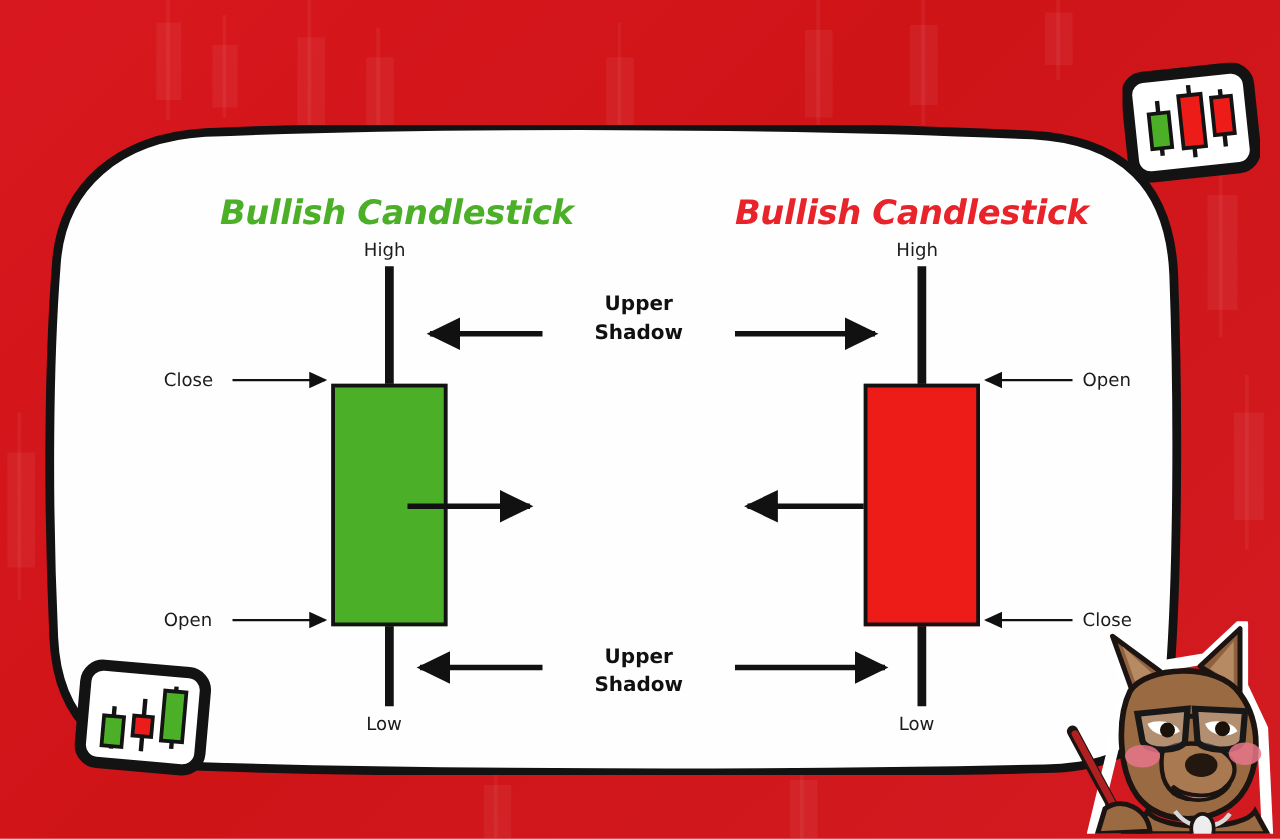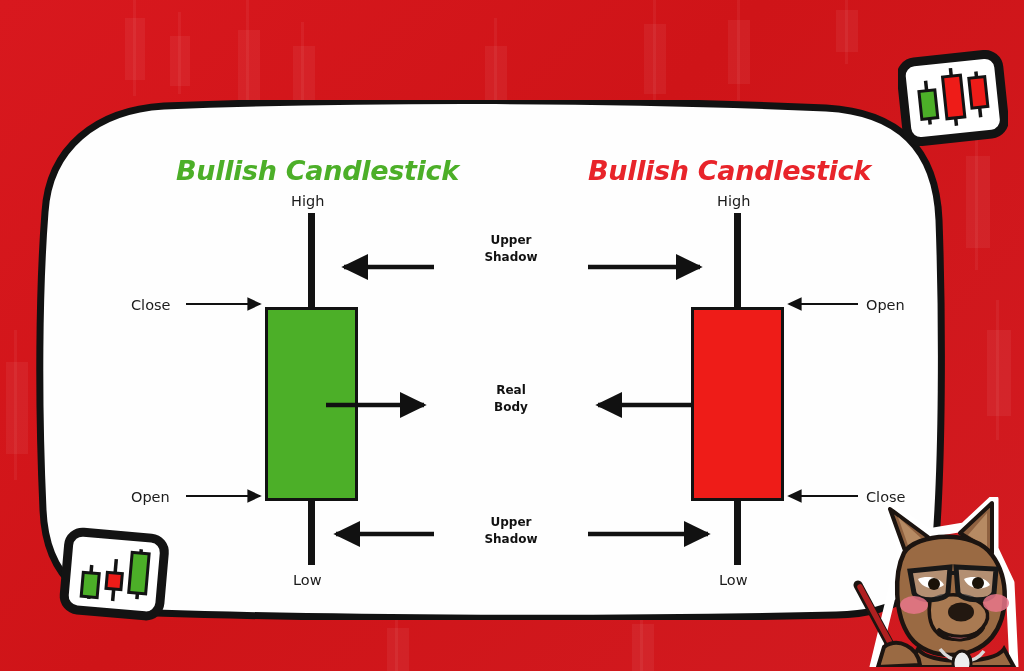--- a/index.html
+++ b/index.html
@@ -81,21 +81,21 @@
     font-family: "DejaVu Sans", sans-serif;
     font-size: 14.5px;
     color: #1b1b1b;
     white-space: nowrap;
   }
 
   
   .big-lbl {
     position: absolute;
     font-family: "DejaVu Sans", sans-serif;
-    font-size: 12px;
+    font-size: 16px;
     font-weight: bold;
     color: #111111;
     text-align: center;
     line-height: 1.42;
     white-space: nowrap;
   }
 
   
   .arrows { position: absolute; left: 0; top: 0; pointer-events: none; }
 
@@ -190,24 +190,20 @@
       <div class="lbl" style="left:681px; top:93px;">High</div>
       <div class="lbl" style="left:683px; top:472px;">Low</div>
       <div class="lbl" style="left:830px; top:197px;">Open</div>
       <div class="lbl" style="left:830px; top:389px;">Close</div>
 
       <div class="big-lbl" style="left:415px; top:132px; width:120px;">
         <div>Upper</div>
         <div>Shadow</div>
       </div>
 
-      <div class="big-lbl" style="left:415px; top:282px; width:120px;">
-        <div>Real</div>
-        <div>Body</div>
-      </div>
 
       <div class="big-lbl" style="left:415px; top:414px; width:120px;">
         <div>Upper</div>
         <div>Shadow</div>
       </div>
 
       <svg class="arrows" width="910" height="520" viewBox="0 0 910 520">
         <defs>
           <marker id="ahThick" markerWidth="7" markerHeight="7" refX="5.4" refY="3.5" orient="auto" markerUnits="strokeWidth">
             <path d="M0,0.6 L6,3.5 L0,6.4 z" fill="#111111"></path>

